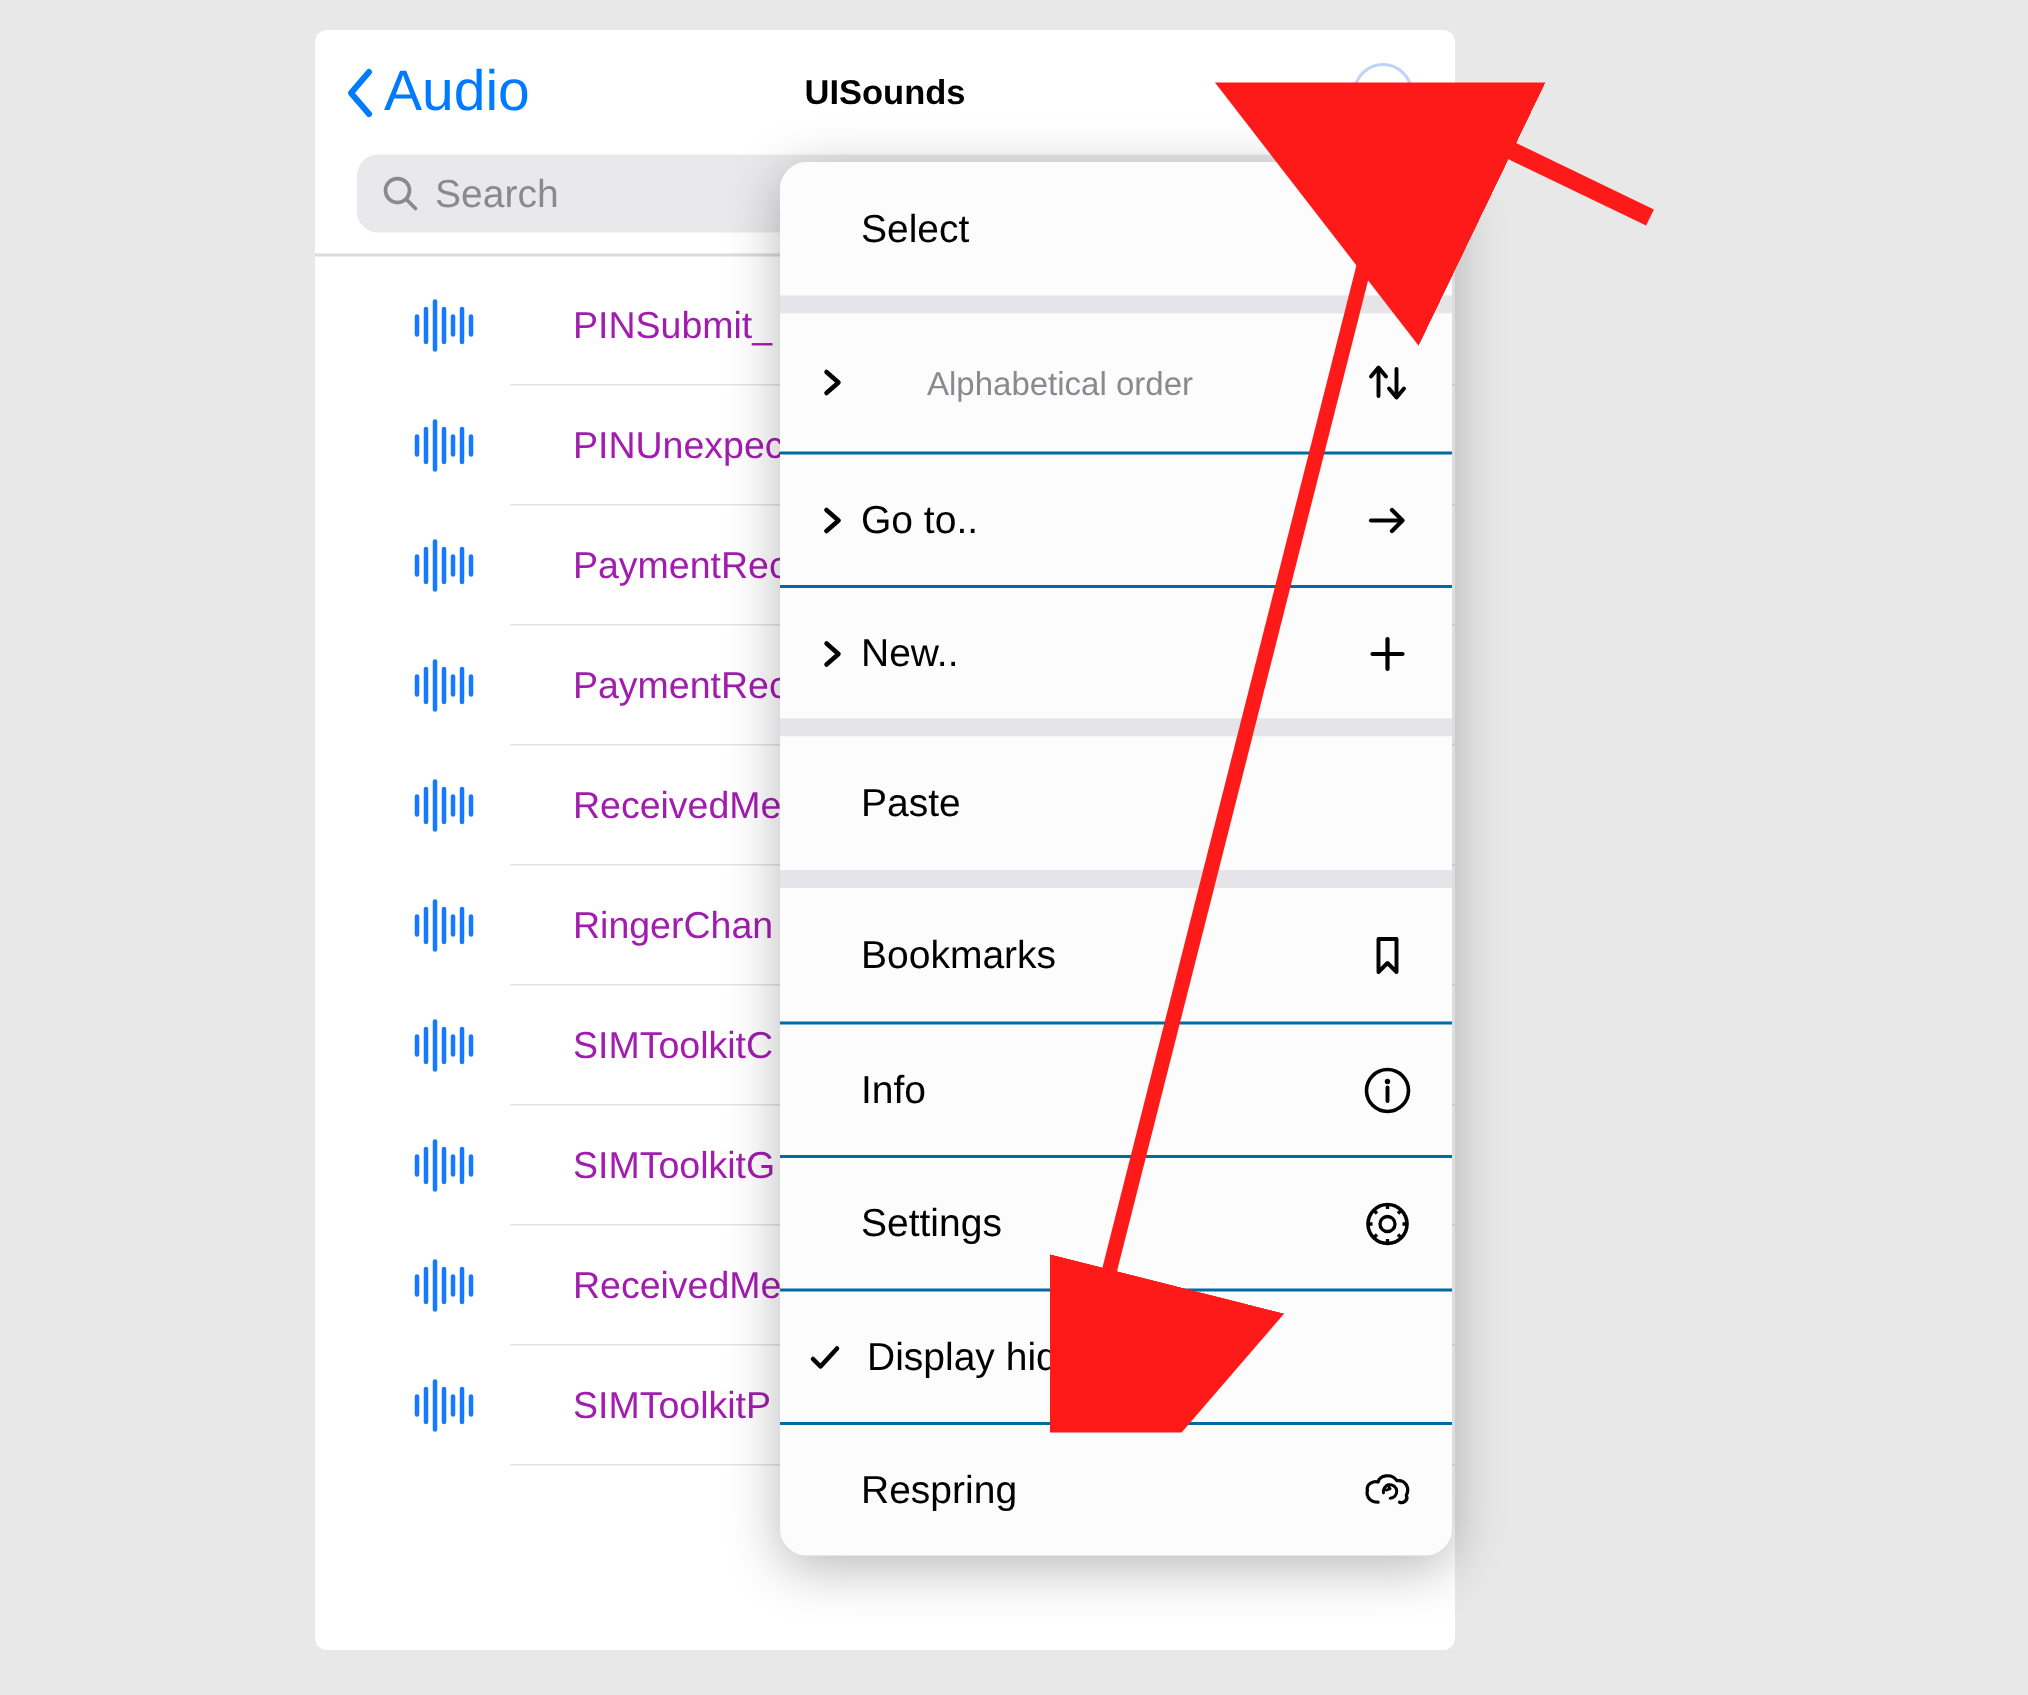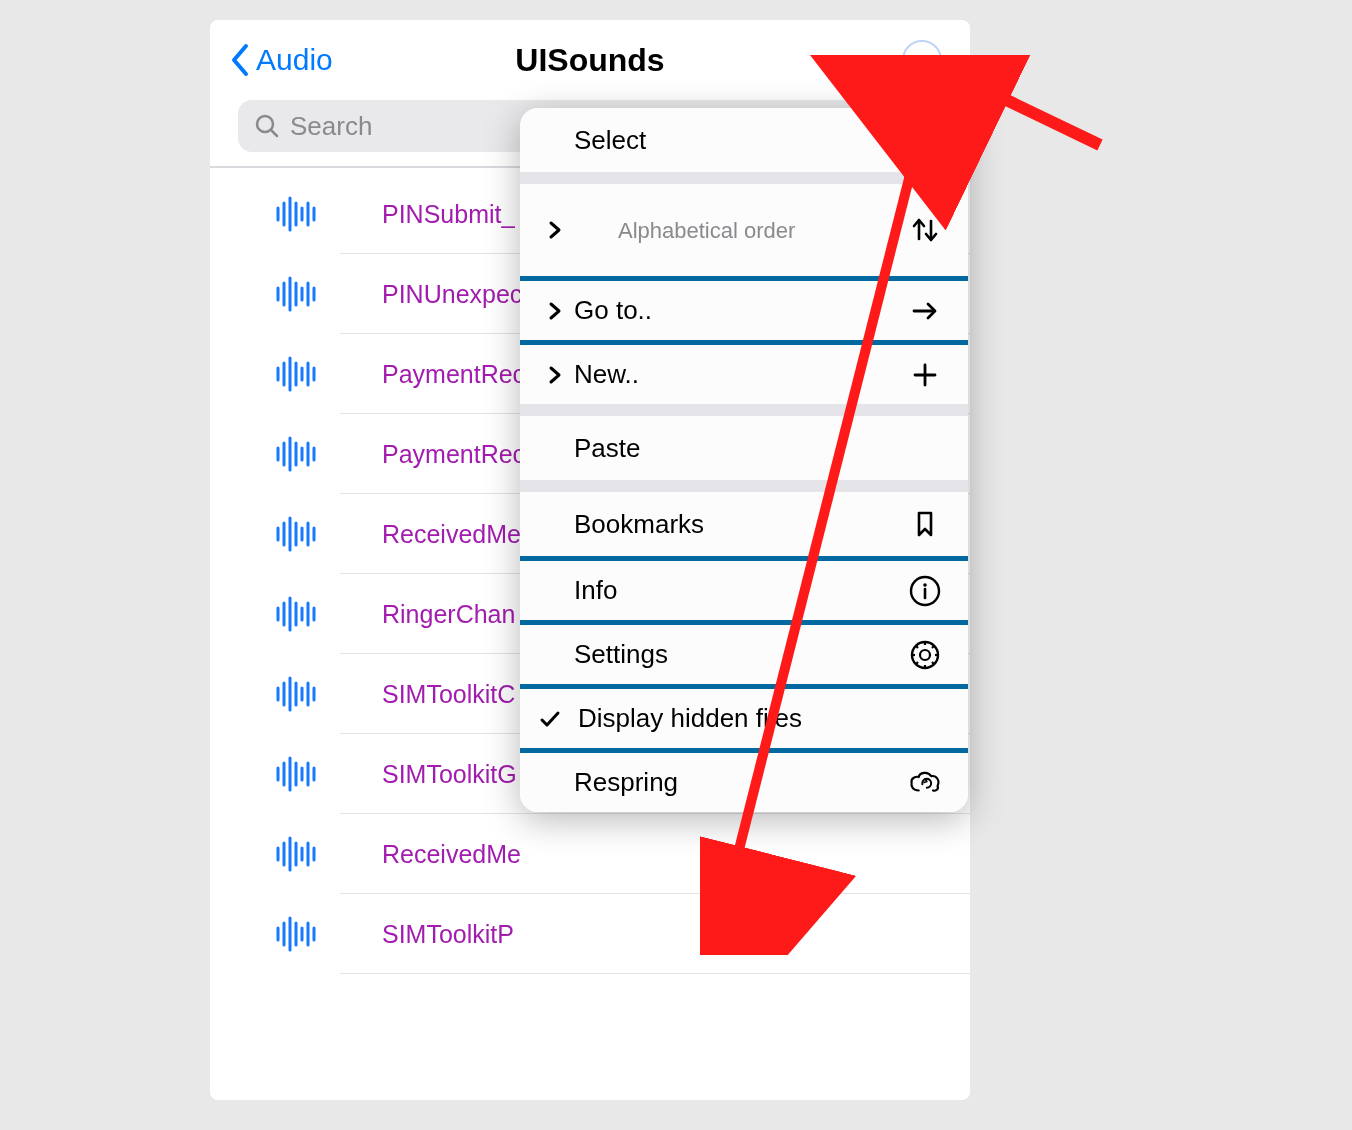--- a/index.html
+++ b/index.html
@@ -24,28 +24,28 @@
     .header {
       display: flex;
       align-items: center;
       justify-content: space-between;
       padding: 20px 28px 12px 18px;
     }
     .back-btn {
       display: flex;
       align-items: center;
       color: #007aff;
-      font-size: 30px;
+      font-size: 38px;
       font-weight: 400;
       cursor: pointer;
       gap: 4px;
     }
     .back-btn svg { width: 24px; height: 36px; }
     .title {
-      font-size: 32px;
+      font-size: 23px;
       font-weight: 700;
       color: #000;
       position: absolute;
       left: 50%;
       transform: translateX(-50%);
     }
     .more-btn {
       width: 40px; height: 40px;
       border: 2px solid #bcd4f5;
       border-radius: 50%;
@@ -112,21 +112,21 @@
       overflow: hidden;
       z-index: 20;
     }
     .popup-section {
       background: #fcfcfc;
     }
     .popup-item {
       display: flex;
       align-items: center;
       padding: 0 26px 0 26px;
-      height: 64px;
+      height: 89px;
       cursor: pointer;
       position: relative;
       gap: 10px;
     }
     .popup-item .chev { width: 18px; display: flex; justify-content: center; }
     .popup-item .label-wrap { flex: 1; display: flex; flex-direction: column; justify-content: center; }
     .popup-item .label {
       font-size: 26px;
       color: #000;
     }
@@ -135,21 +135,21 @@
       color: #8a8a8e;
       margin-top: 2px;
       margin-left: 44px;
     }
     .popup-item.sortby { height: 92px; }
     .popup-item .right-icon {
       width: 34px; height: 34px;
       display: flex; align-items: center; justify-content: center;
     }
     .popup-item + .popup-item {
-      border-top: 5px solid #0369a1;
+      border-top: 2px solid #0369a1;
     }
     .popup-gap {
       height: 12px;
       background: #e5e5e9;
     }
     .popup-check {
       width: 24px; display: flex; justify-content: center; align-items: center;
     }
     .popup-item.indent-left { padding-left: 54px; }
 

